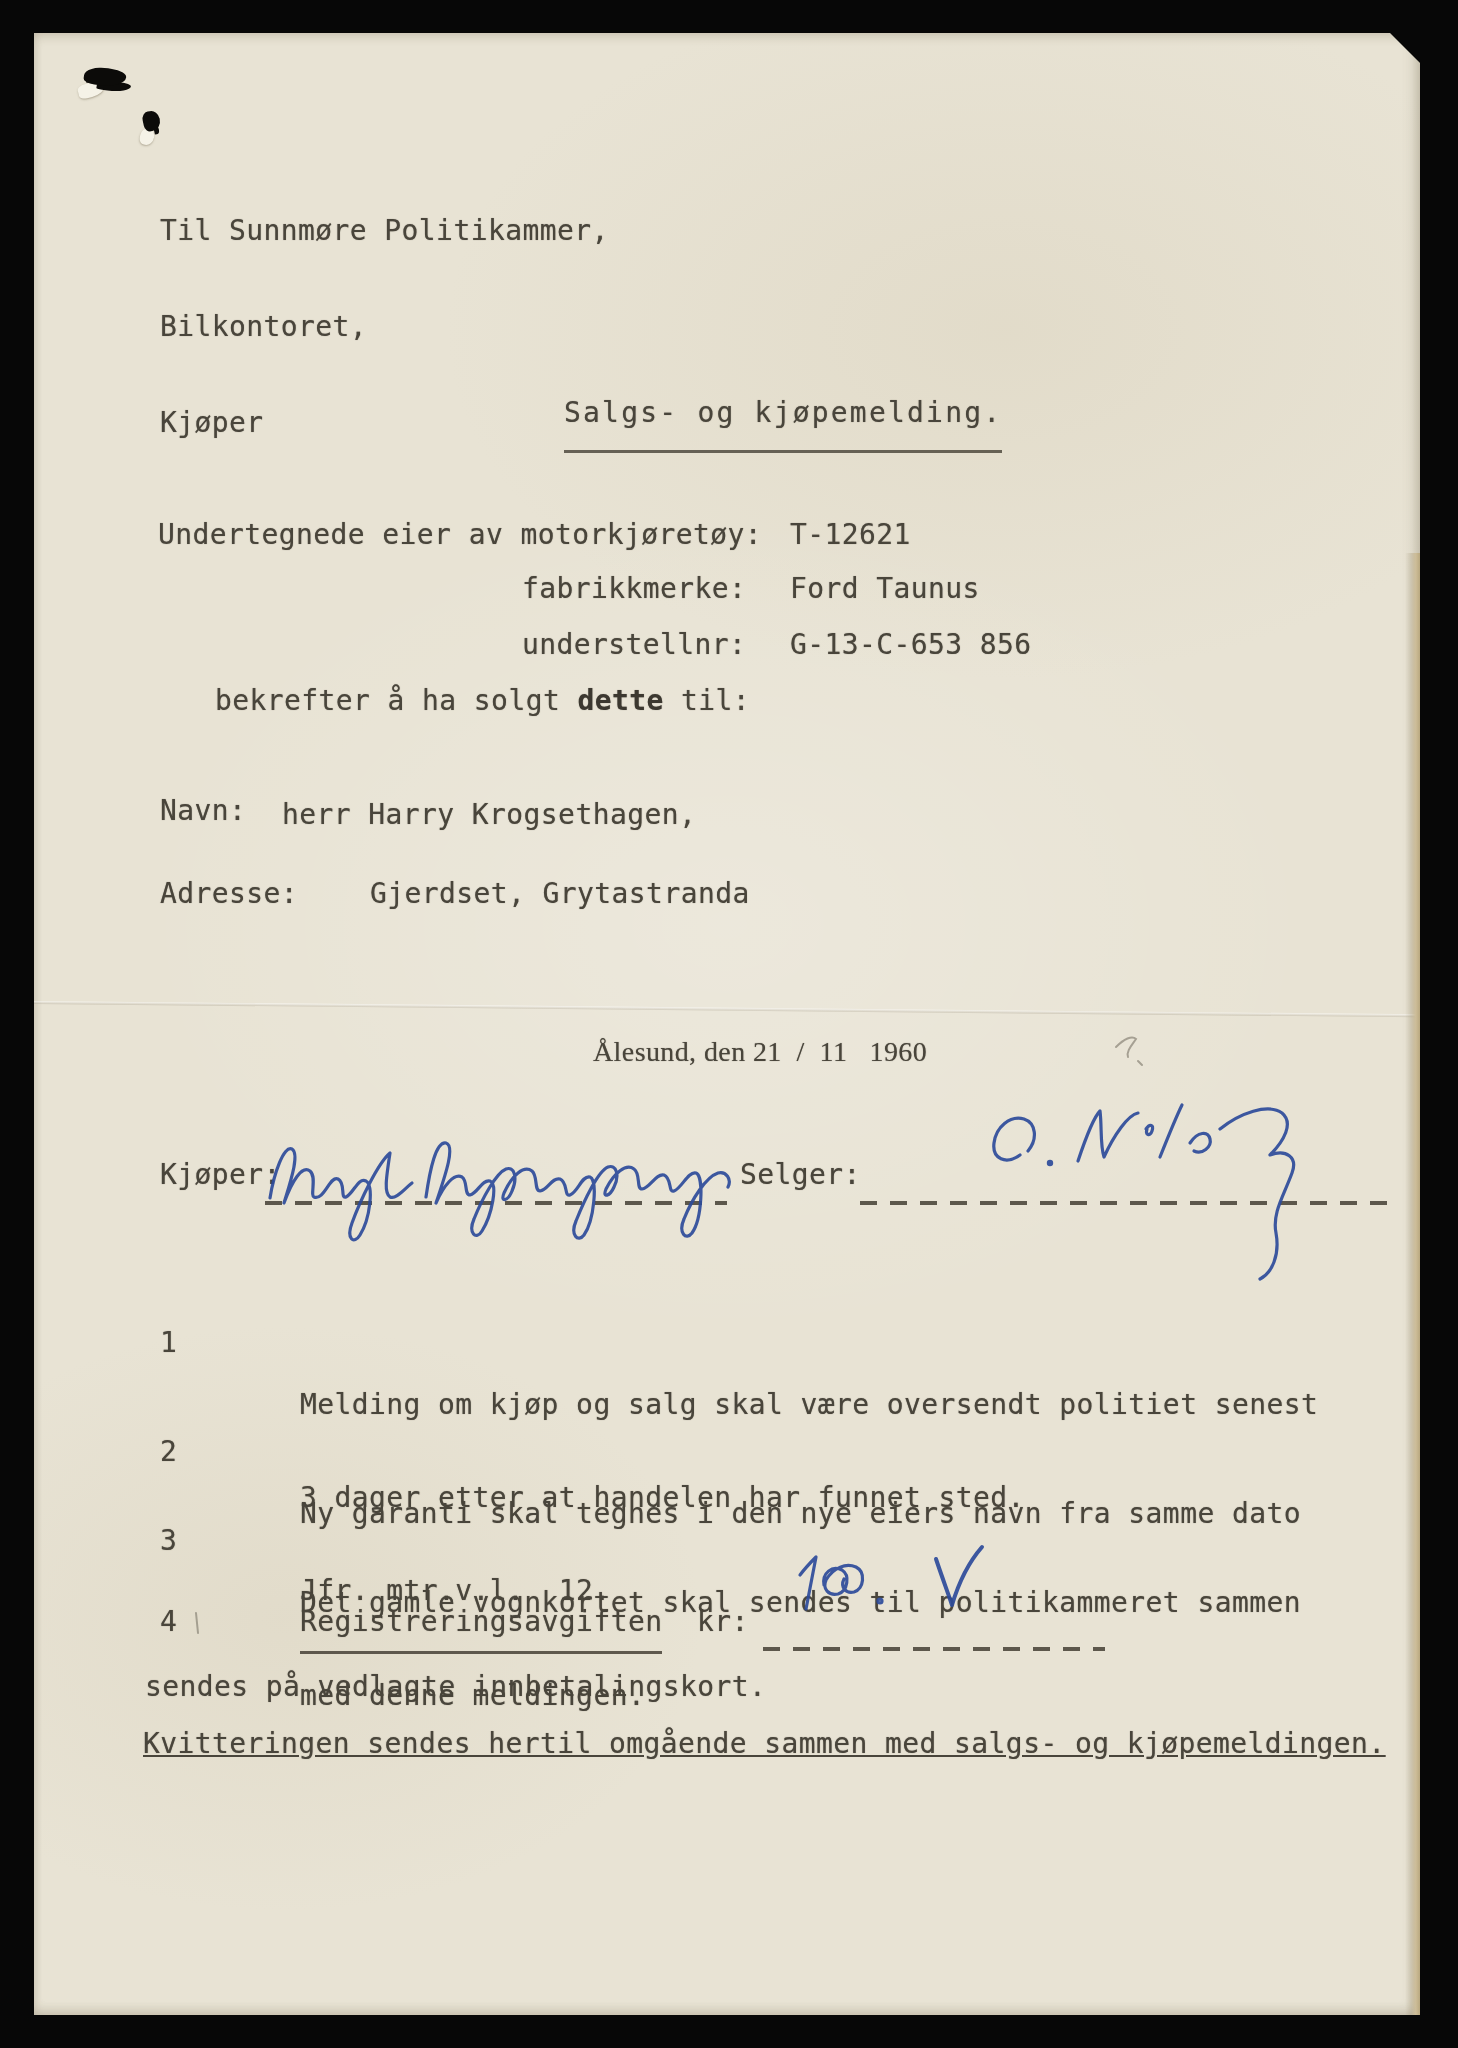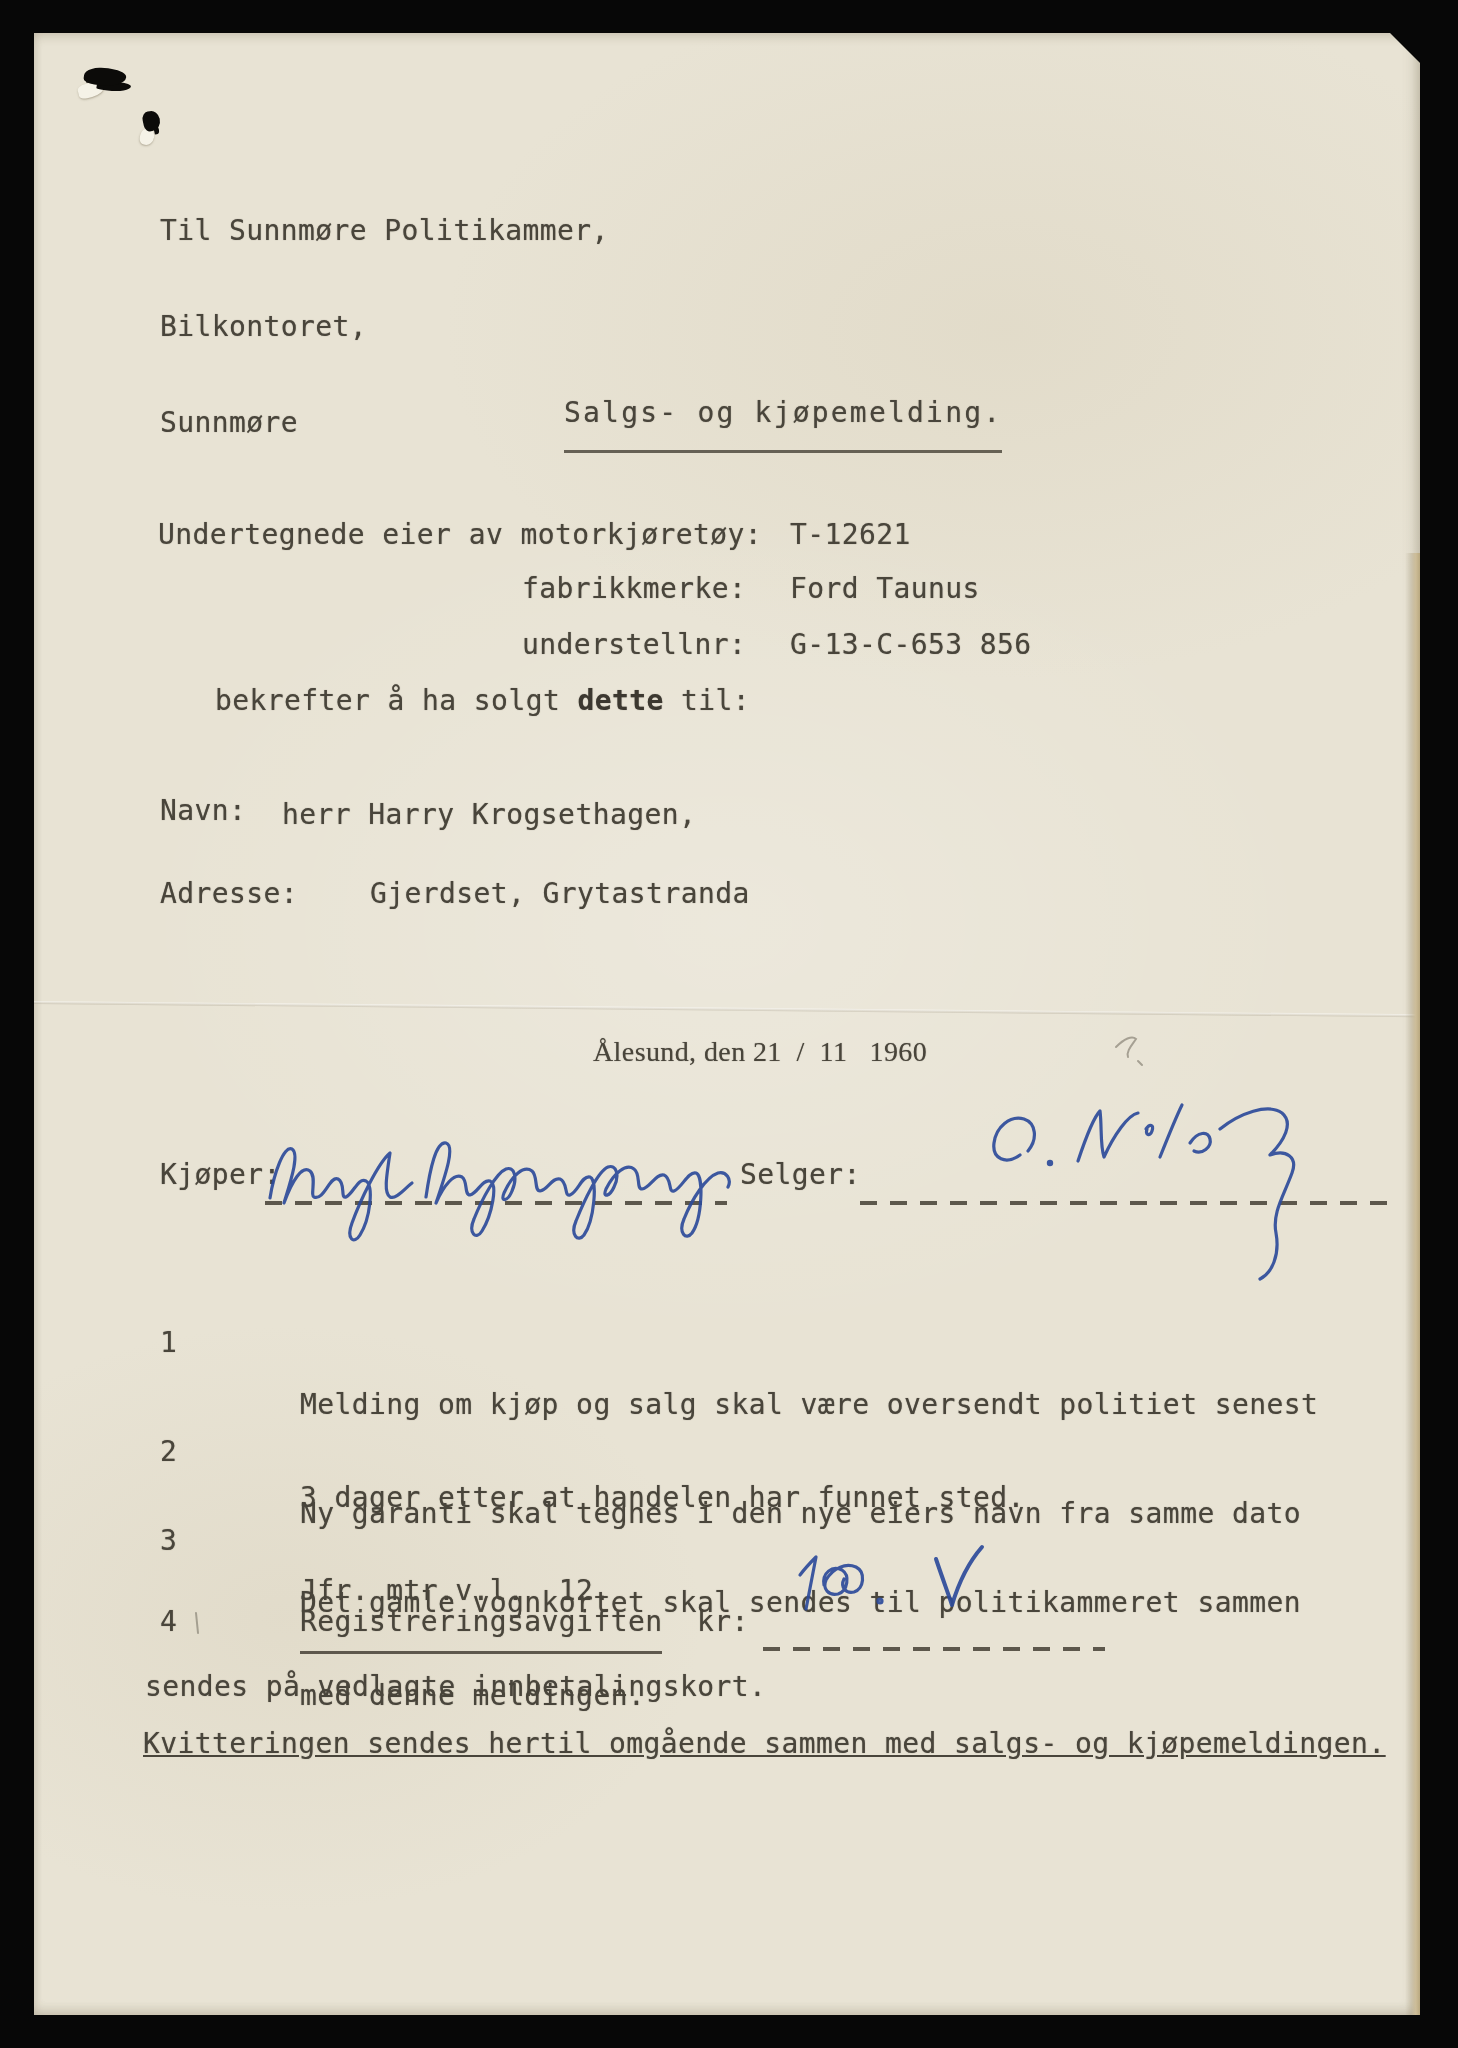--- a/index.html
+++ b/index.html
@@ -81,21 +81,21 @@
   <div class="blob blob1"></div>
   <div class="blob blob2"></div>
 
   <div class="crease"></div>
 
   <div class="edge-curl"></div>
 
   <div class="t block" style="left:126px;top:118px;">
     <span style="display:block">Til Sunnmøre Politikammer,</span>
     <span style="display:block">Bilkontoret,</span>
-    <span style="display:block">Sunnmøre</span>
+    <span style="display:block">Kjøper</span>
   </div>
 
   <div class="t title" style="left:530px;top:364px;">Salgs- og kjøpemelding.</div>
 
   <div class="t" style="left:124px;top:486px;">Undertegnede eier av motorkjøretøy:</div>
   <div class="t" style="left:756px;top:486px;">T-12621</div>
 
   <div class="t" style="left:488px;top:540px;">fabrikkmerke:</div>
   <div class="t" style="left:756px;top:540px;">Ford Taunus</div>
 

